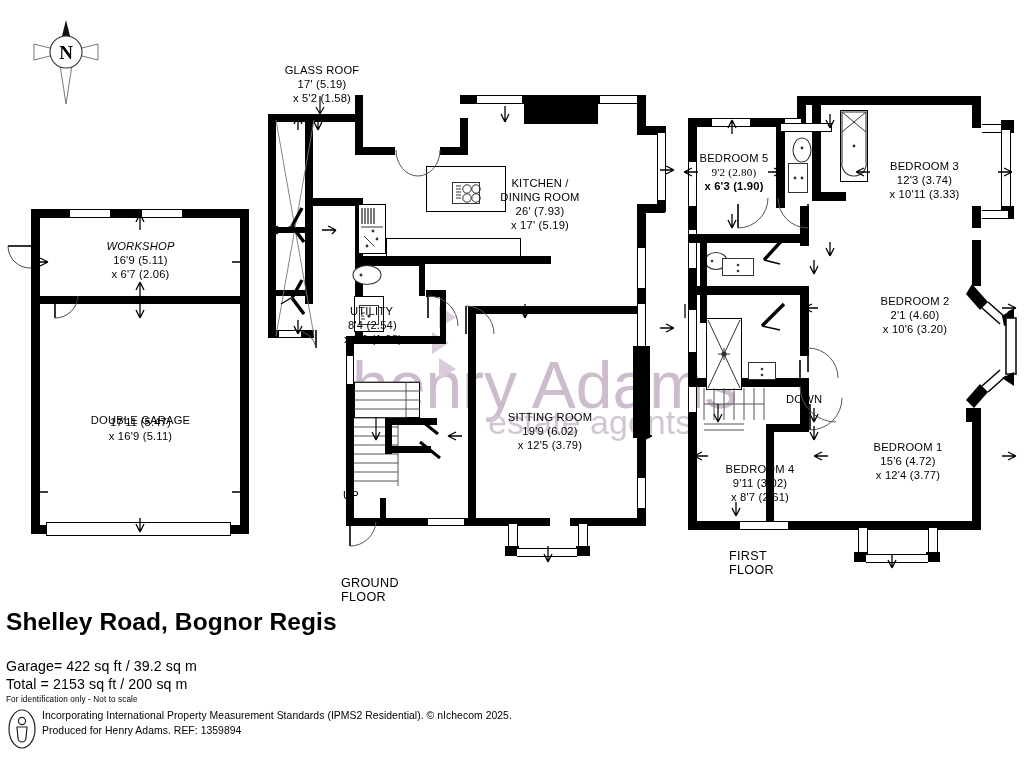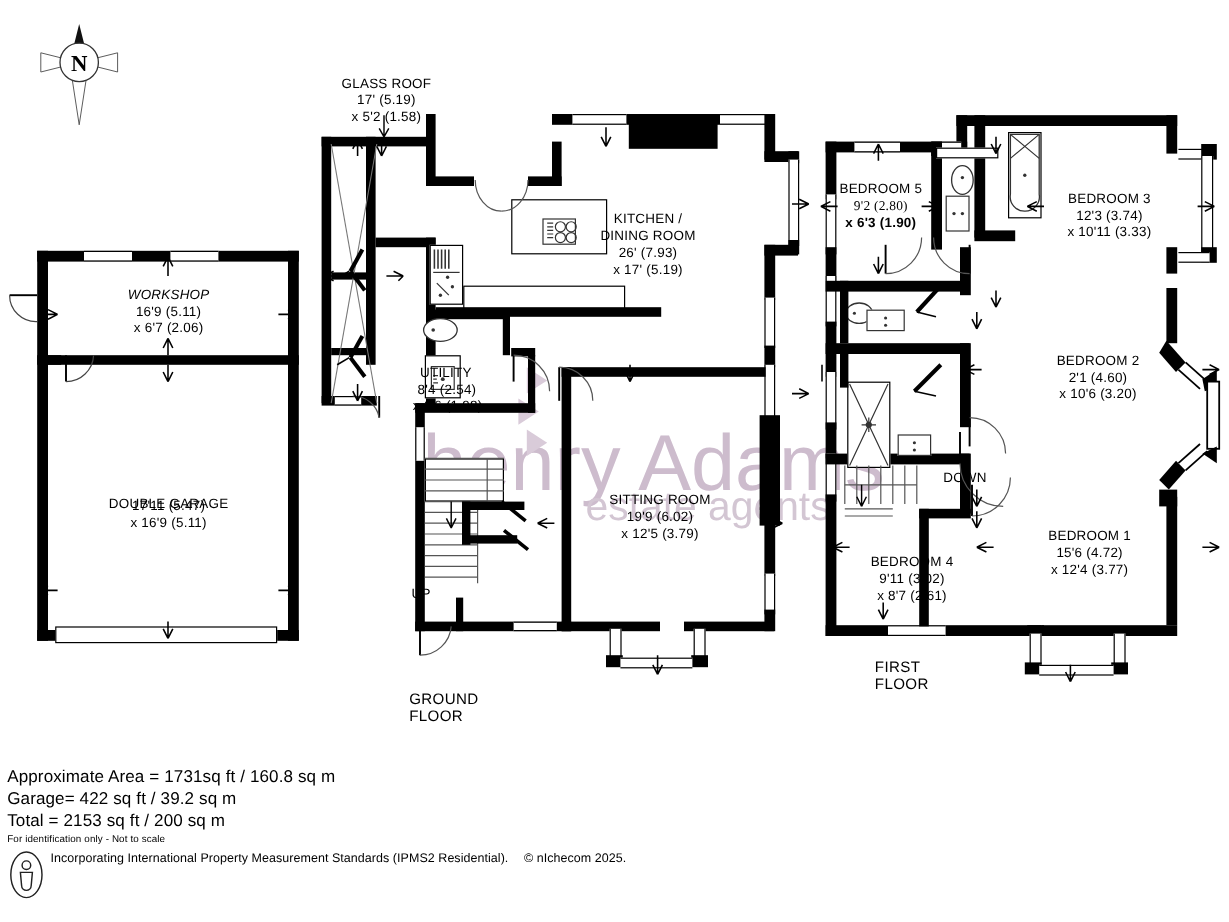--- a/index.html
+++ b/index.html
@@ -476,30 +476,31 @@
         <path d="M322,360 L336,360 M336,360 L328,356 M336,360 L328,364"></path>
         <path d="M28,360 L14,360 M14,360 L22,356 M14,360 L22,364"></path>
         <path d="M56,406 L56,420 M56,420 L52,412 M56,420 L60,412"></path>
         <path d="M212,458 L212,472 M212,472 L208,464 M212,472 L216,464"></path>
       </g>
     </svg>
 
     <div class="flr" style="left:684px;top:549px;margin-left:45px;">FIRST FLOOR</div>
   </div>
 
-  <div class="meta" id="m1">Approximate Area = 1731sq ft / 160.8 sq m</div>
+  <div id="title">Shelley Road, Bognor Regis</div>
   <div class="meta" id="m2">Garage= 422 sq ft / 39.2 sq m</div>
   <div class="meta" id="m3">Total = 2153 sq ft / 200 sq m</div>
   <div id="notscale">For identification only - Not to scale</div>
 
   <svg id="footicon" viewBox="0 0 28 40">
     <ellipse cx="14" cy="20" rx="13" ry="19" fill="none" stroke="#222" stroke-width="1.2"></ellipse>
     <circle cx="14" cy="12" r="3.6" fill="none" stroke="#222" stroke-width="1.2"></circle>
     <path d="M9,18 L19,18 L18,29 A4,4 0 0 1 10,29 Z" fill="none" stroke="#222" stroke-width="1.2"></path>
   </svg>
   <div id="foot">
     <div>
       <span>Incorporating International Property Measurement Standards (IPMS2 Residential).</span>
-      <span style="margin-left:10px;">© nIchecom 2025.</span>
+      <span style="margin-left:0;">© nIchecom 2025.</span>
     </div>
+    <div>Produced for Henry Adams.   REF: 1359894</div>
   </div>
 
 </div>
 
 </body></html>

